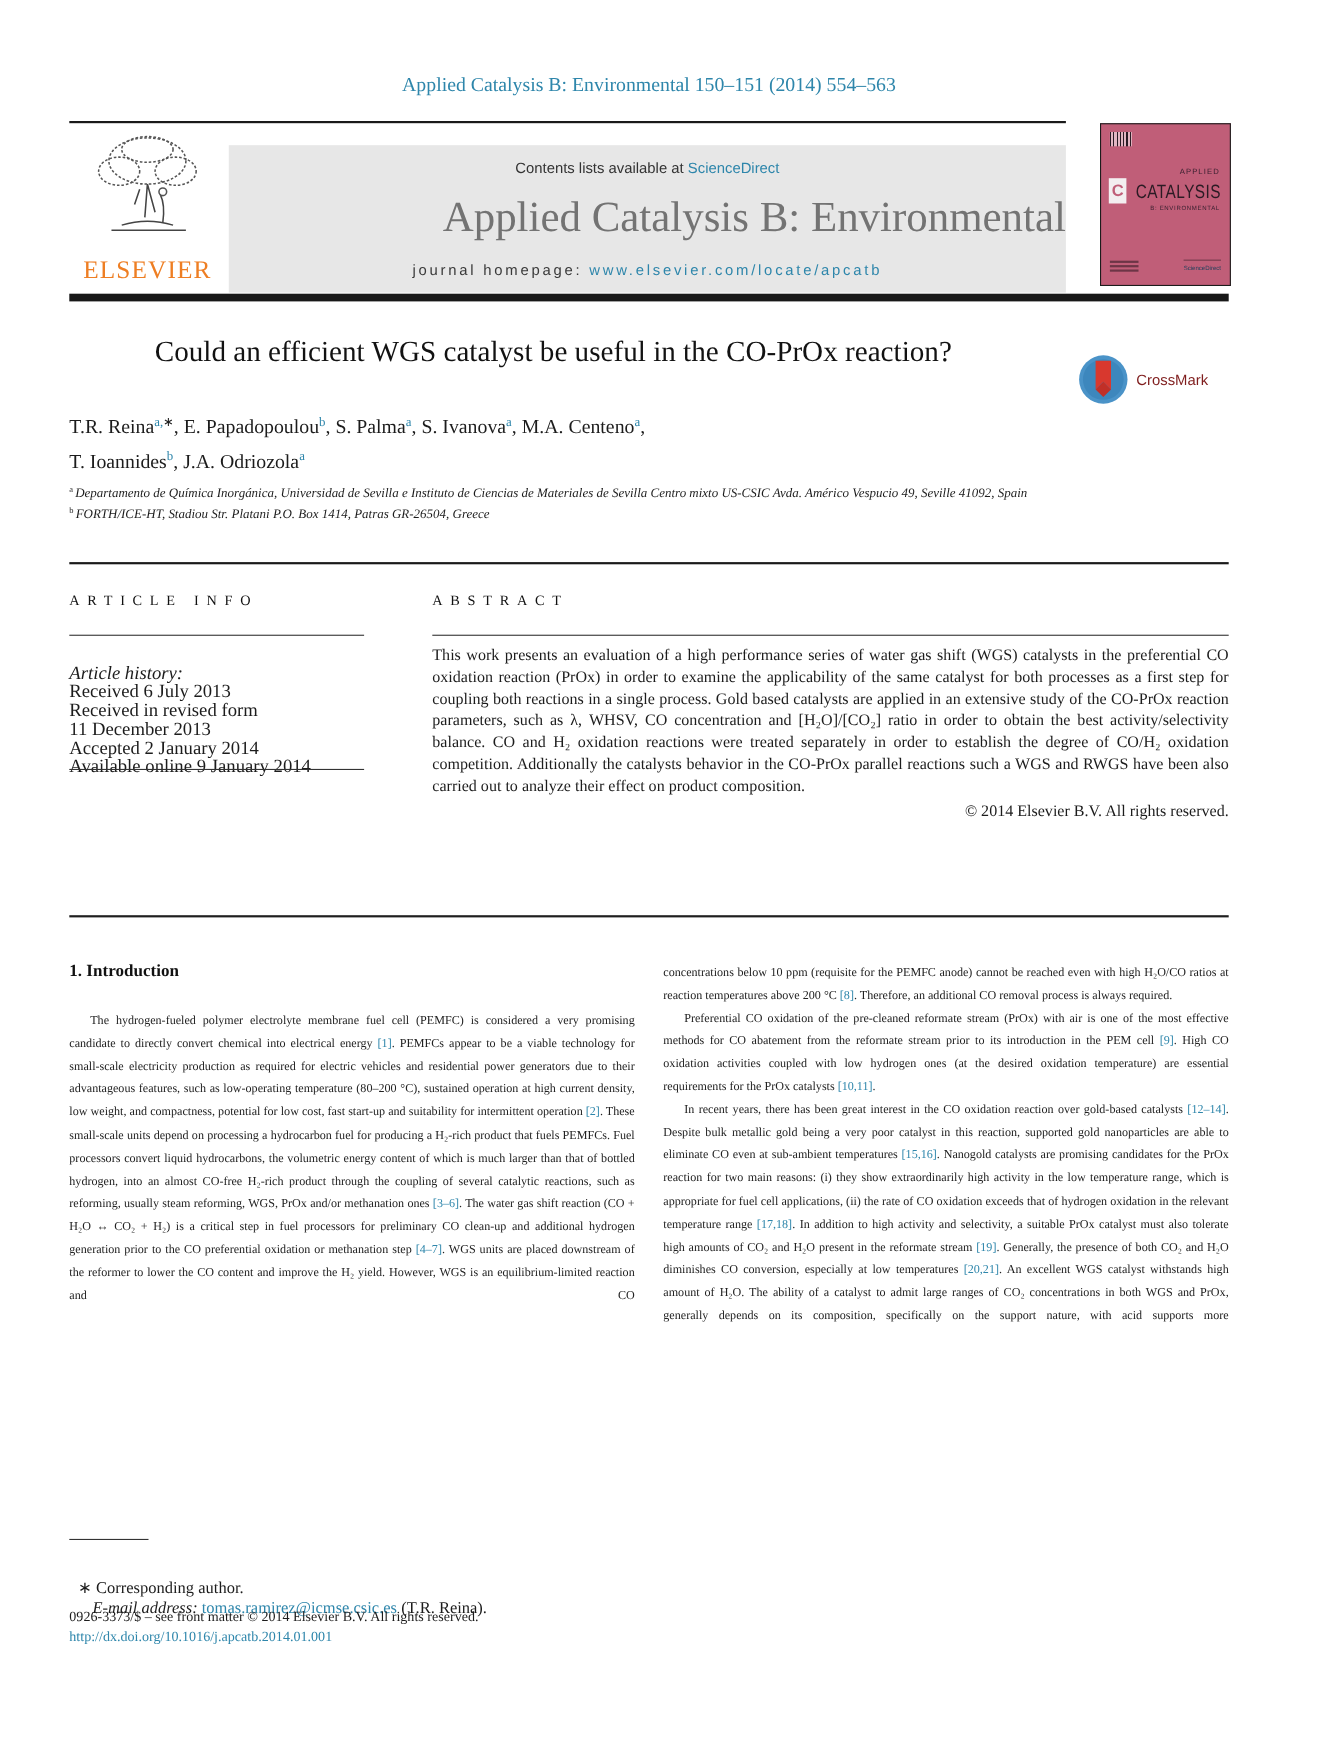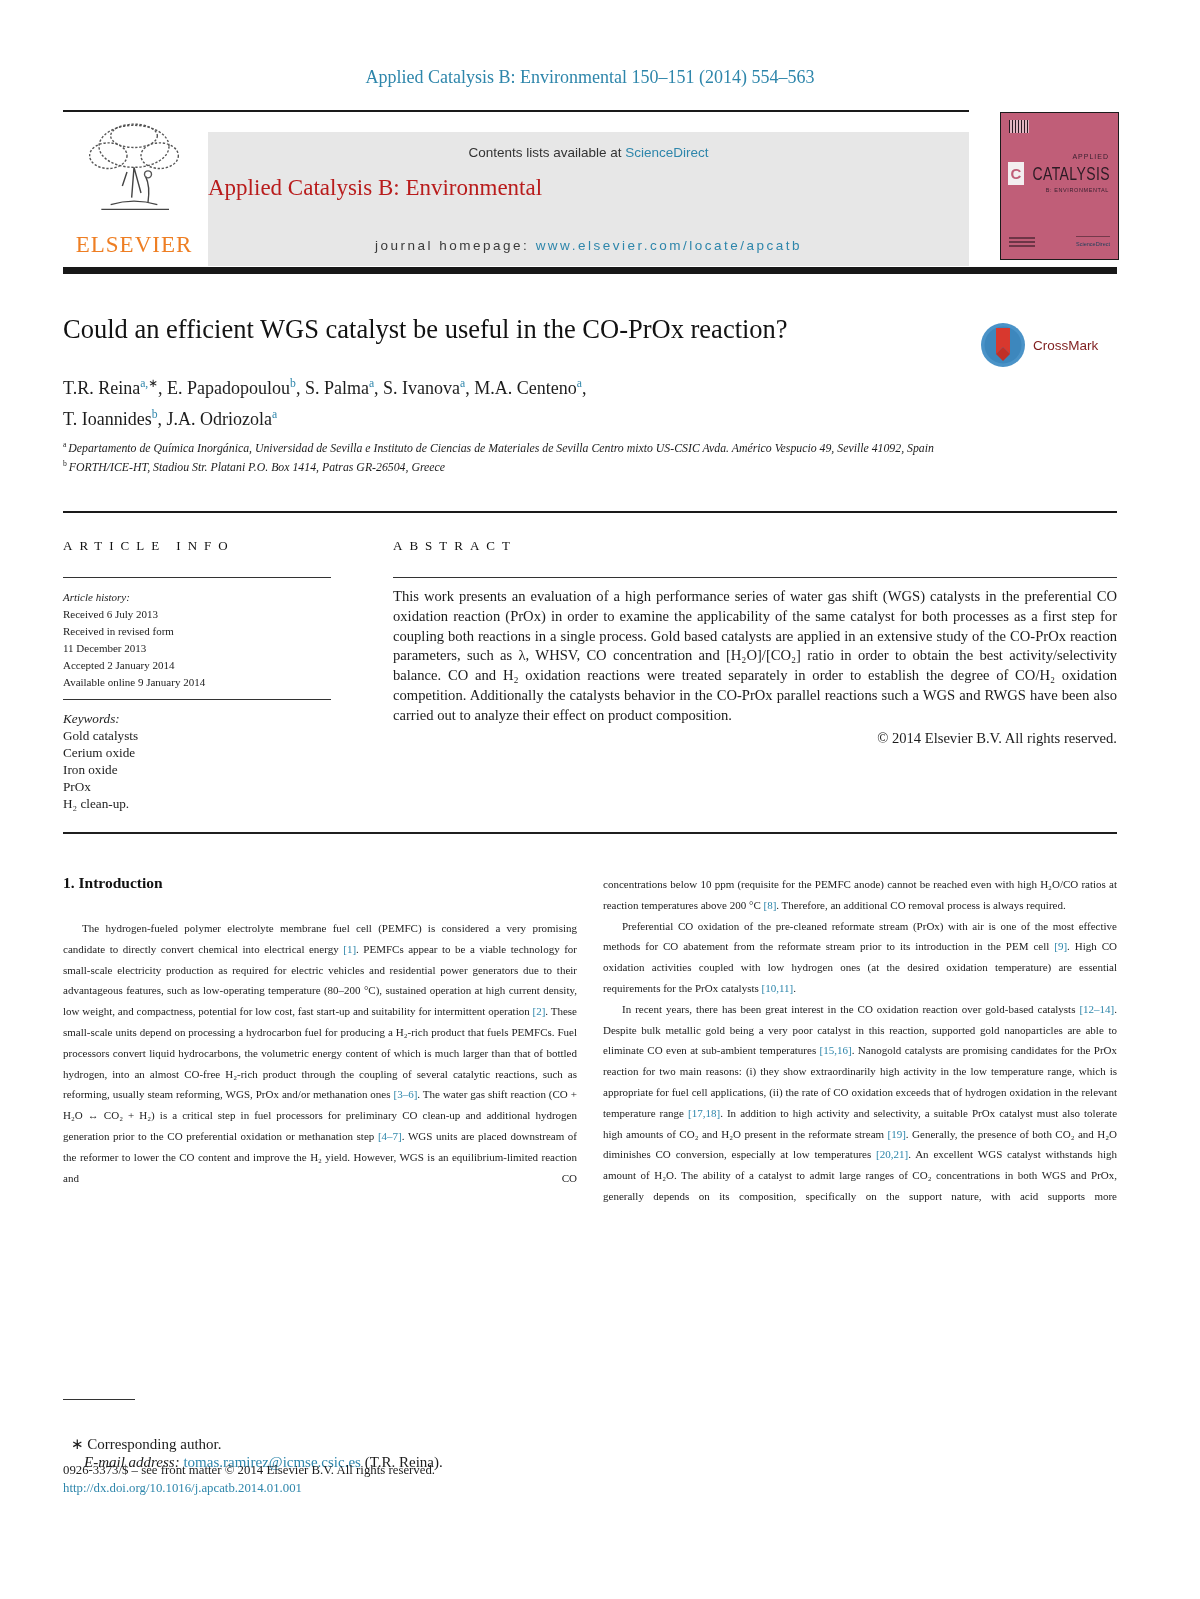--- a/index.html
+++ b/index.html
@@ -12,21 +12,21 @@
 
   
   .citation{top:67px;left:63px;width:1054px;text-align:center;font-size:18px;color:#2E86AB;}
 
   
   .head-rule{top:110px;left:63px;width:906px;height:2px;background:#1a1a1a;}
   .elsevier{top:116px;left:63px;width:142px;height:146px;text-align:center;}
   .elsevier .wordmark{font-size:23px;color:#EE7E23;letter-spacing:1px;margin-top:0px;font-weight:400;}
   .graybox{top:132px;left:208px;width:761px;height:134px;background:#e7e7e7;}
   .contents-line{margin-top:13px;text-align:center;font-size:13.5px;color:#333;font-family:"Liberation Sans",sans-serif;}
-  .jtitle{text-align:left;font-size:23px;color:#b91c1c;margin-top:15px;}
+  .jtitle{text-align:right;font-size:39px;color:#737373;margin-top:15px;}
   .homepage-line{position:absolute;bottom:13px;left:0;width:100%;text-align:center;
     font-family:"Liberation Sans",sans-serif;font-size:13.5px;letter-spacing:2.5px;color:#3a3a3a;margin-top:34px;}
 
   
   .cover{top:112px;left:1000px;width:117px;height:146px;background:#C05E78;border:1px solid #1c1c1c;
     font-family:"Liberation Sans",sans-serif;}
   .cover .barcode{position:absolute;top:7px;left:8px;width:20px;height:13px;
     background:repeating-linear-gradient(90deg,#2b1b24 0 1px,rgba(255,255,255,.55) 1px 3px);}
   .cover .applied{position:absolute;top:40px;right:9px;font-size:7px;color:#3a2030;letter-spacing:1px;}
   .cover .cbox{position:absolute;top:49px;left:7px;width:16px;height:23px;background:#f3eef0;
@@ -35,36 +35,36 @@
     color:#2b1b24;letter-spacing:.4px;transform:scaleY(1.25);transform-origin:top;}
   .cover .csub{position:absolute;top:74px;right:9px;font-size:5.5px;color:#3a2030;letter-spacing:.6px;}
   .cover .fineprint{position:absolute;bottom:10px;left:8px;width:26px;}
   .cover .fineprint div{height:2px;background:rgba(40,20,30,.55);margin-bottom:2px;}
   .cover .sd{position:absolute;bottom:12px;right:8px;font-size:5.5px;color:#23405c;}
   .cover .sd-rule{position:absolute;bottom:22px;right:8px;width:34px;height:1px;background:rgba(40,20,30,.5);}
 
   .thickbar{top:267px;left:63px;width:1054px;height:7px;background:#181818;}
 
   
-  .title{top:314px;left:63px;width:880px;font-size:26.5px;color:#121212;}
+  .title{top:304px;left:63px;width:880px;font-size:26.5px;color:#121212;text-align:center;}
   .crossmark{top:320px;left:980px;width:145px;height:50px;display:flex;align-items:center;gap:7px;cursor:pointer;}
   .crossmark .cm-label{font-family:"Liberation Sans",sans-serif;font-size:13.5px;color:#7f1d1d;}
 
   .authors{top:371px;left:63px;width:900px;font-size:18px;line-height:26.5px;color:#1c1c1c;}
   .affils{top:437px;left:63px;width:1010px;font-size:11.8px;line-height:16.5px;color:#1c1c1c;}
 
   .rule-full-1{top:511px;left:63px;width:1054px;height:2px;background:#1a1a1a;}
 
   .sec-head{font-size:13px;letter-spacing:7px;color:#111;}
   .info-head{top:538px;left:63px;}
   .abs-head{top:538px;left:393px;}
   .info-head-rule{top:577px;left:63px;width:268px;height:1px;background:#333;}
   .abs-head-rule{top:577px;left:393px;width:724px;height:1px;background:#333;}
 
-  .info-block{top:589px;left:63px;width:300px;font-size:11px;line-height:16.9px;color:#1c1c1c;}
+  .info-block{top:604px;left:63px;width:300px;font-size:17px;line-height:16.9px;color:#1c1c1c;}
   .info-label{font-style:italic;}
   .kw-rule{top:699px;left:63px;width:268px;height:1px;background:#333;}
   .kw-block{top:711px;left:63px;width:300px;font-size:13.2px;line-height:16.9px;color:#1c1c1c;}
 
   .abstract{top:587px;left:393px;width:724px;font-size:14.6px;line-height:19.8px;text-align:justify;color:#1c1c1c;}
   .copyright{margin-top:3px;text-align:right;}
 
   .rule-full-2{top:832px;left:63px;width:1054px;height:2px;background:#1f1f1f;}
 
   .intro-head{top:874px;left:63px;font-size:15.5px;font-weight:bold;color:#111;}
@@ -174,28 +174,20 @@
     <div class="info-label">Article history:</div>
     <div>Received 6 July 2013</div>
     <div>Received in revised form</div>
     <div>11 December 2013</div>
     <div>Accepted 2 January 2014</div>
     <div>Available online 9 January 2014</div>
   </div>
 
   <div class="abs kw-rule"></div>
 
-  <div class="abs kw-block">
-    <div class="info-label">Keywords:</div>
-    <div>Gold catalysts</div>
-    <div>Cerium oxide</div>
-    <div>Iron oxide</div>
-    <div>PrOx</div>
-    <div>H₂ clean-up.</div>
-  </div>
 
   <div class="abs abstract">
     <div><span>This work presents an evaluation of a high performance series of water gas shift (WGS) catalysts in the preferential CO oxidation reaction (PrOx) in order to examine the applicability of the same catalyst for both processes as a first step for coupling both reactions in a single process. Gold based catalysts are applied in an extensive study of the CO-PrOx reaction parameters, such as λ, WHSV, CO concentration and [H₂O]/[CO₂] ratio in order to obtain the best activity/selectivity balance. CO and H₂ oxidation reactions were treated separately in order to establish the degree of CO/H₂ oxidation competition. Additionally the catalysts behavior in the CO-PrOx parallel reactions such a WGS and RWGS have been also carried out to analyze their effect on product composition.</span></div>
     <div class="copyright">© 2014 Elsevier B.V. All rights reserved.</div>
   </div>
 
   <div class="abs rule-full-2"></div>
 
   <div class="abs intro-head">1. Introduction</div>
 

